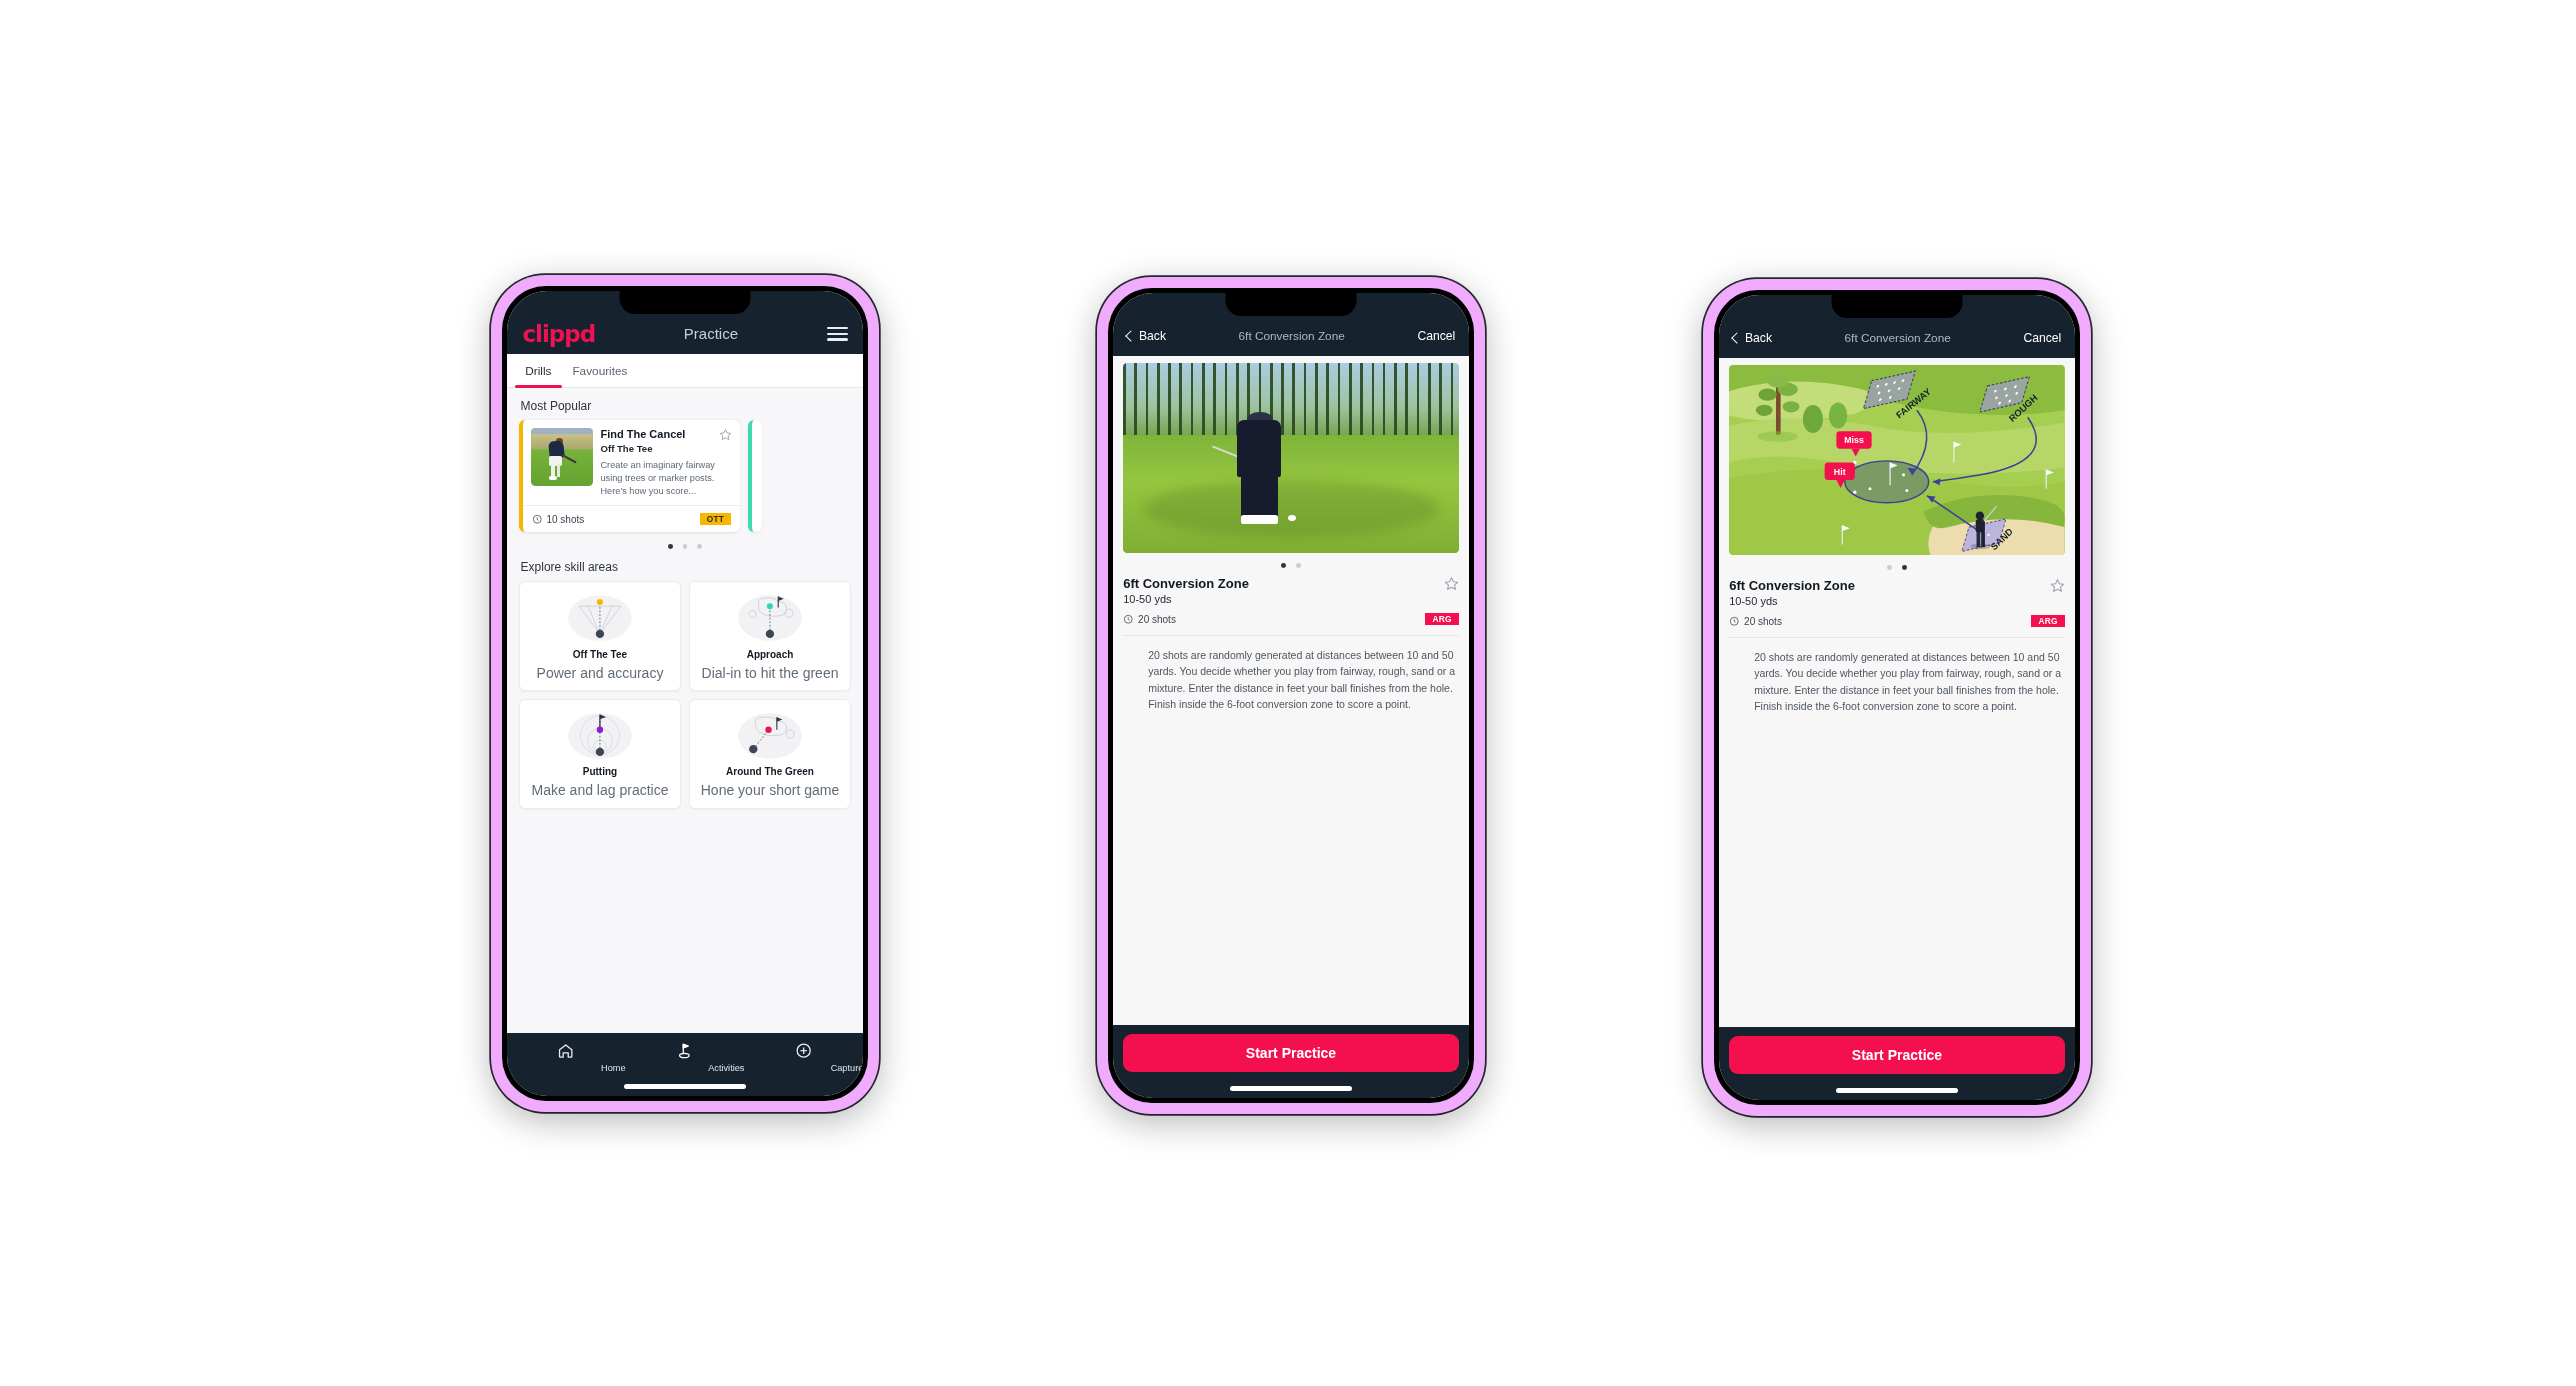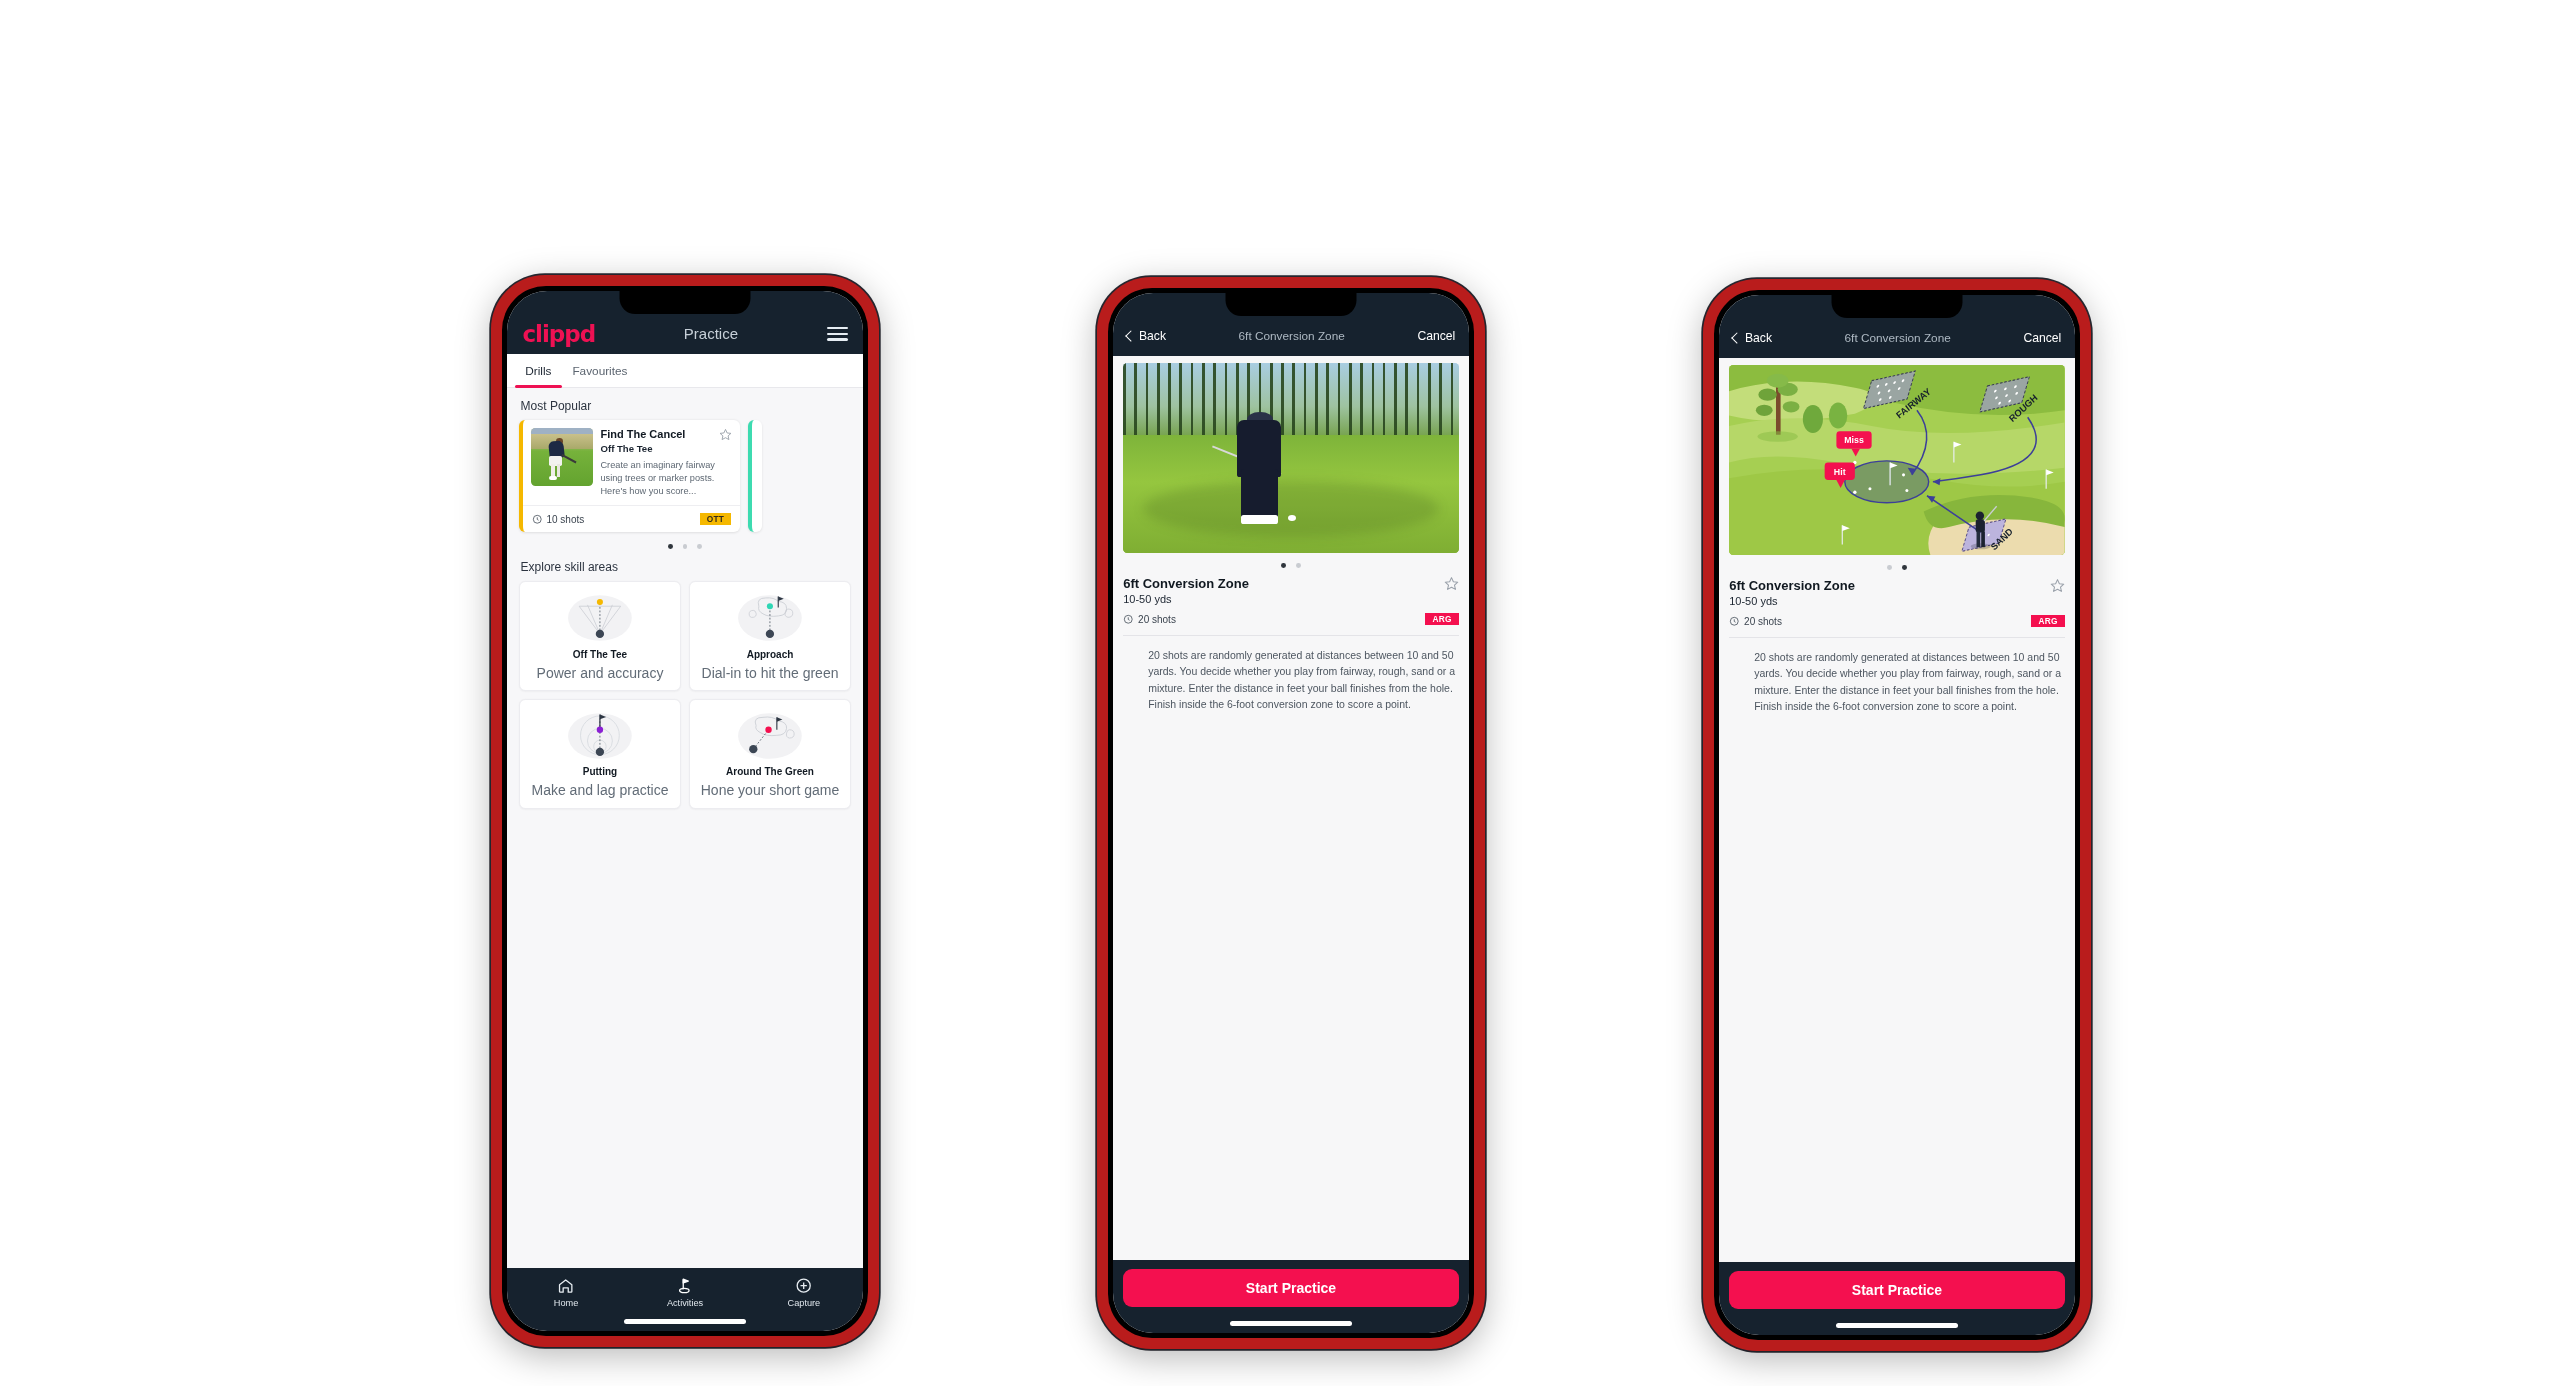--- a/index.html
+++ b/index.html
@@ -7,22 +7,22 @@
     width: 2576px; height: 1387px;
     background: #ffffff;
     font-family: "Liberation Sans", sans-serif;
     overflow: hidden;
   }
   .stage { position: relative; width: 2576px; height: 1387px; }
 
   
   .phone {
     position: absolute;
-    width: 388px; height: 1072px;
-    background: #b91c1c;
+    width: 388px; height: 837px;
+    background: #f0abfc;
     border-radius: 54px;
     padding: 11.3px;
     box-shadow: 0 8.7px 35px rgba(0,0,0,.28), 0 0 0 1.7px #2a2a33;
   }
   .phone .bezel {
     position: relative;
     width: 100%; height: 100%;
     background: #000;
     border-radius: 44px;
     padding: 4.4px;
@@ -162,21 +162,21 @@
   }
   .skill .art { width: 100%; height: 54px; }
   .skill .art svg { width: 100%; height: 100%; display: block; }
   .sk-title { font-size: 10px; font-weight: 700; color: #111922; margin-top: 3.5px; }
   .sk-sub { font-size: 14px; color: #626c77; margin-top: 5px; }
 
   .tabbar {
     background: #16222e; flex: 0 0 auto;
     display: flex; padding: 8.7px 0 23px;
   }
-  .tabitem { flex: 1; text-align: center; color: #dfe6ec; cursor: pointer; }
+  .tabitem { flex: 1; text-align: right; color: #dfe6ec; cursor: pointer; }
   .tabitem .ic { height: 18.3px; display:flex; align-items:center; justify-content:center; }
   .tabitem .ic svg { height: 17.4px; width: 17.4px; }
   .tabitem .lb { font-size: 9.2px; margin-top: 3.5px; }
 
   
   #phone2 { left: 1097px; top: 277px; }
   #phone3 { left: 1703px; top: 279px; }
 
   .navbar {
     background: #16222e; flex: 0 0 auto;

